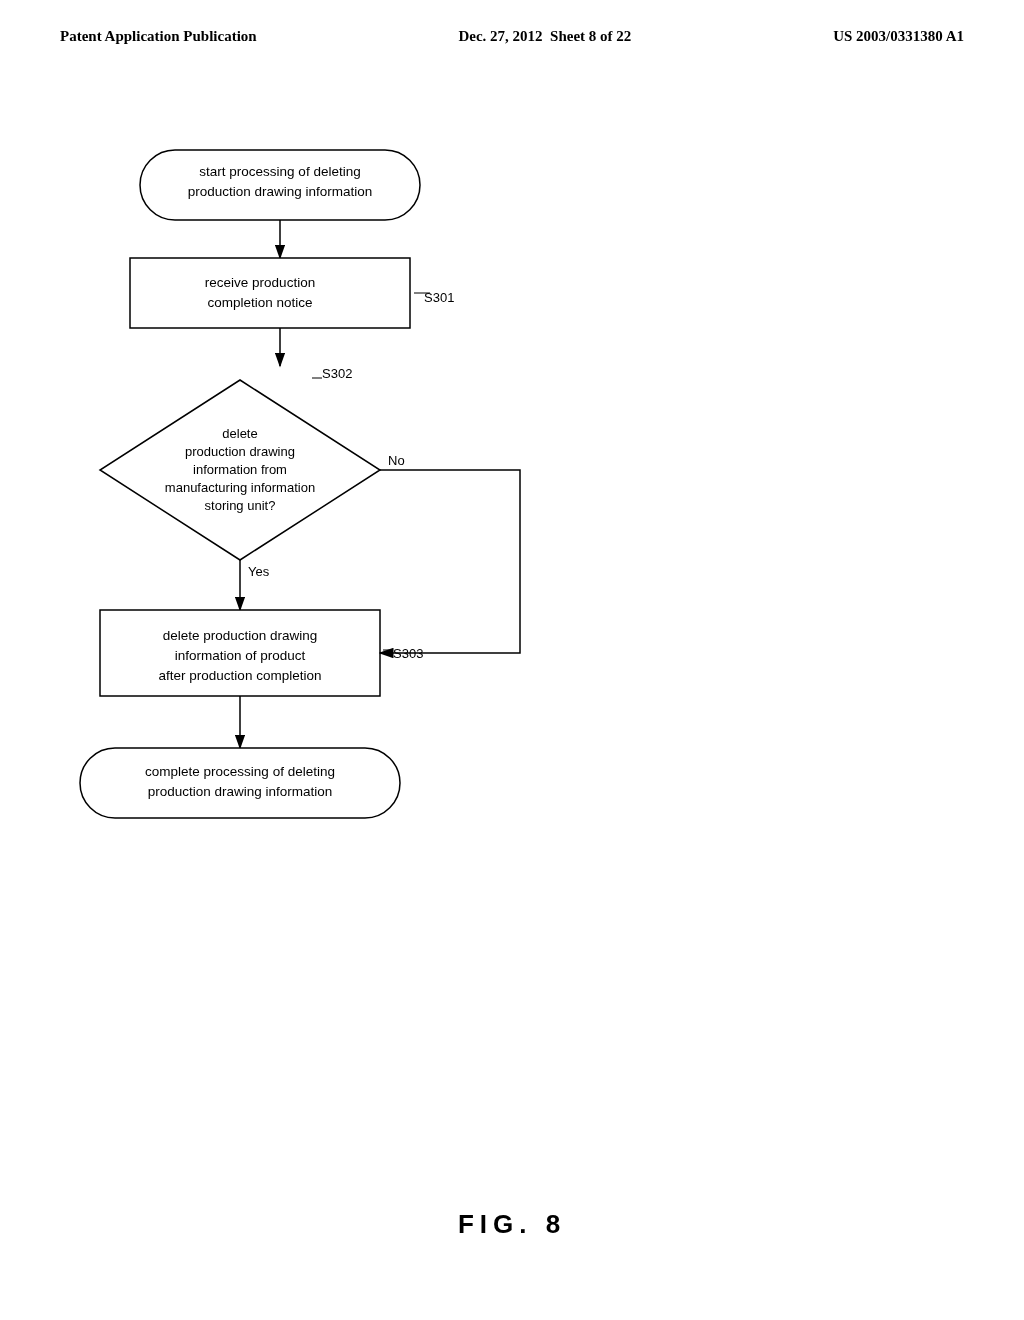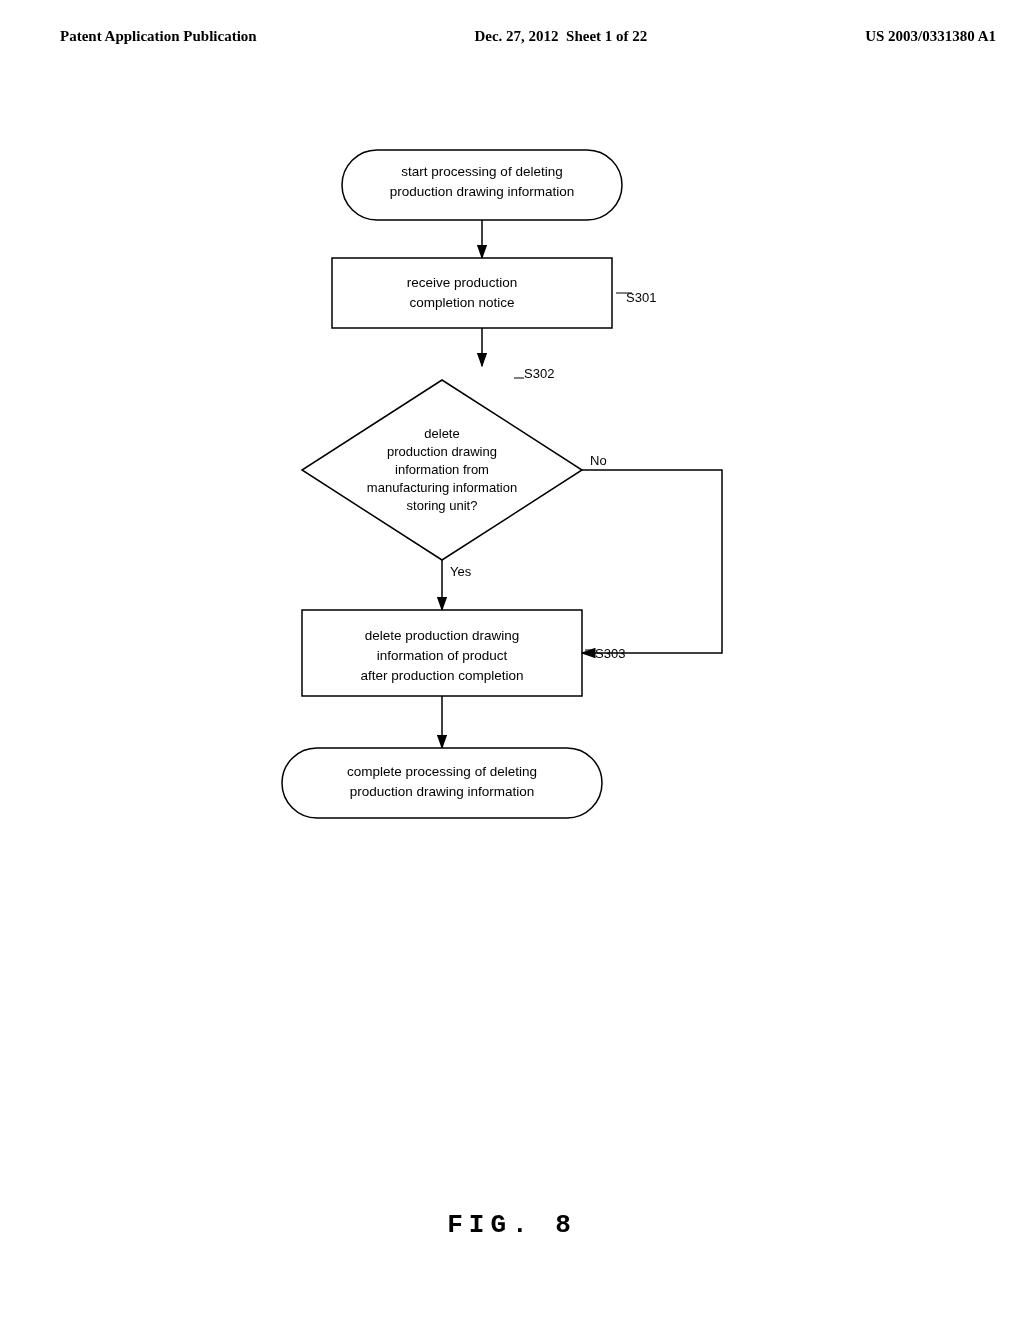--- a/index.html
+++ b/index.html
@@ -10,61 +10,60 @@
       font-family: 'Times New Roman', Times, serif;
       position: relative;
       overflow: hidden;
     }
 
     
     .header {
       display: flex;
       justify-content: space-between;
       align-items: flex-start;
-      padding: 28px 28px 0 60px;
+      padding: 28px 60px 0 60px;
       font-size: 15px;
       font-weight: bold;
     }
 
     
     .diagram-area {
       position: absolute;
       top: 120px;
       left: 0;
       right: 0;
       bottom: 200px;
       display: flex;
       flex-direction: column;
-      align-items: center;
     }
 
     
     .flowchart-svg {
       margin-top: 20px;
     }
 
     
     .figure-label {
       position: absolute;
       bottom: 80px;
       left: 50%;
       transform: translateX(-50%);
       font-size: 26px;
       font-weight: bold;
       letter-spacing: 6px;
-      font-family: Liberation Mono, monospace;
+      font-family: Liberation Sans, sans-serif;
     }
   </style>
 </head>
 <body>
 
 <div class="header">
   <span>Patent Application Publication</span>
   <span>
-    <span>Dec. 27, 2012&nbsp;&nbsp;</span><span>Sheet 1 of 22</span>
+    <span>Dec. 27, 2012&nbsp;&nbsp;</span><span>Sheet 8 of 22</span>
   </span>
   <span>US 2003/0331380 A1</span>
 </div>
 
 <div class="diagram-area">
   <svg class="flowchart-svg" width="620" height="740" viewBox="0 0 620 740">
 
     <rect x="140" y="10" width="280" height="70" rx="35" ry="35" fill="white" stroke="black" stroke-width="1.5"></rect>
     <text x="280" y="36" text-anchor="middle" font-family="Arial, sans-serif" font-size="13.5">start processing of deleting</text>
     <text x="280" y="56" text-anchor="middle" font-family="Arial, sans-serif" font-size="13.5">production drawing information</text>

